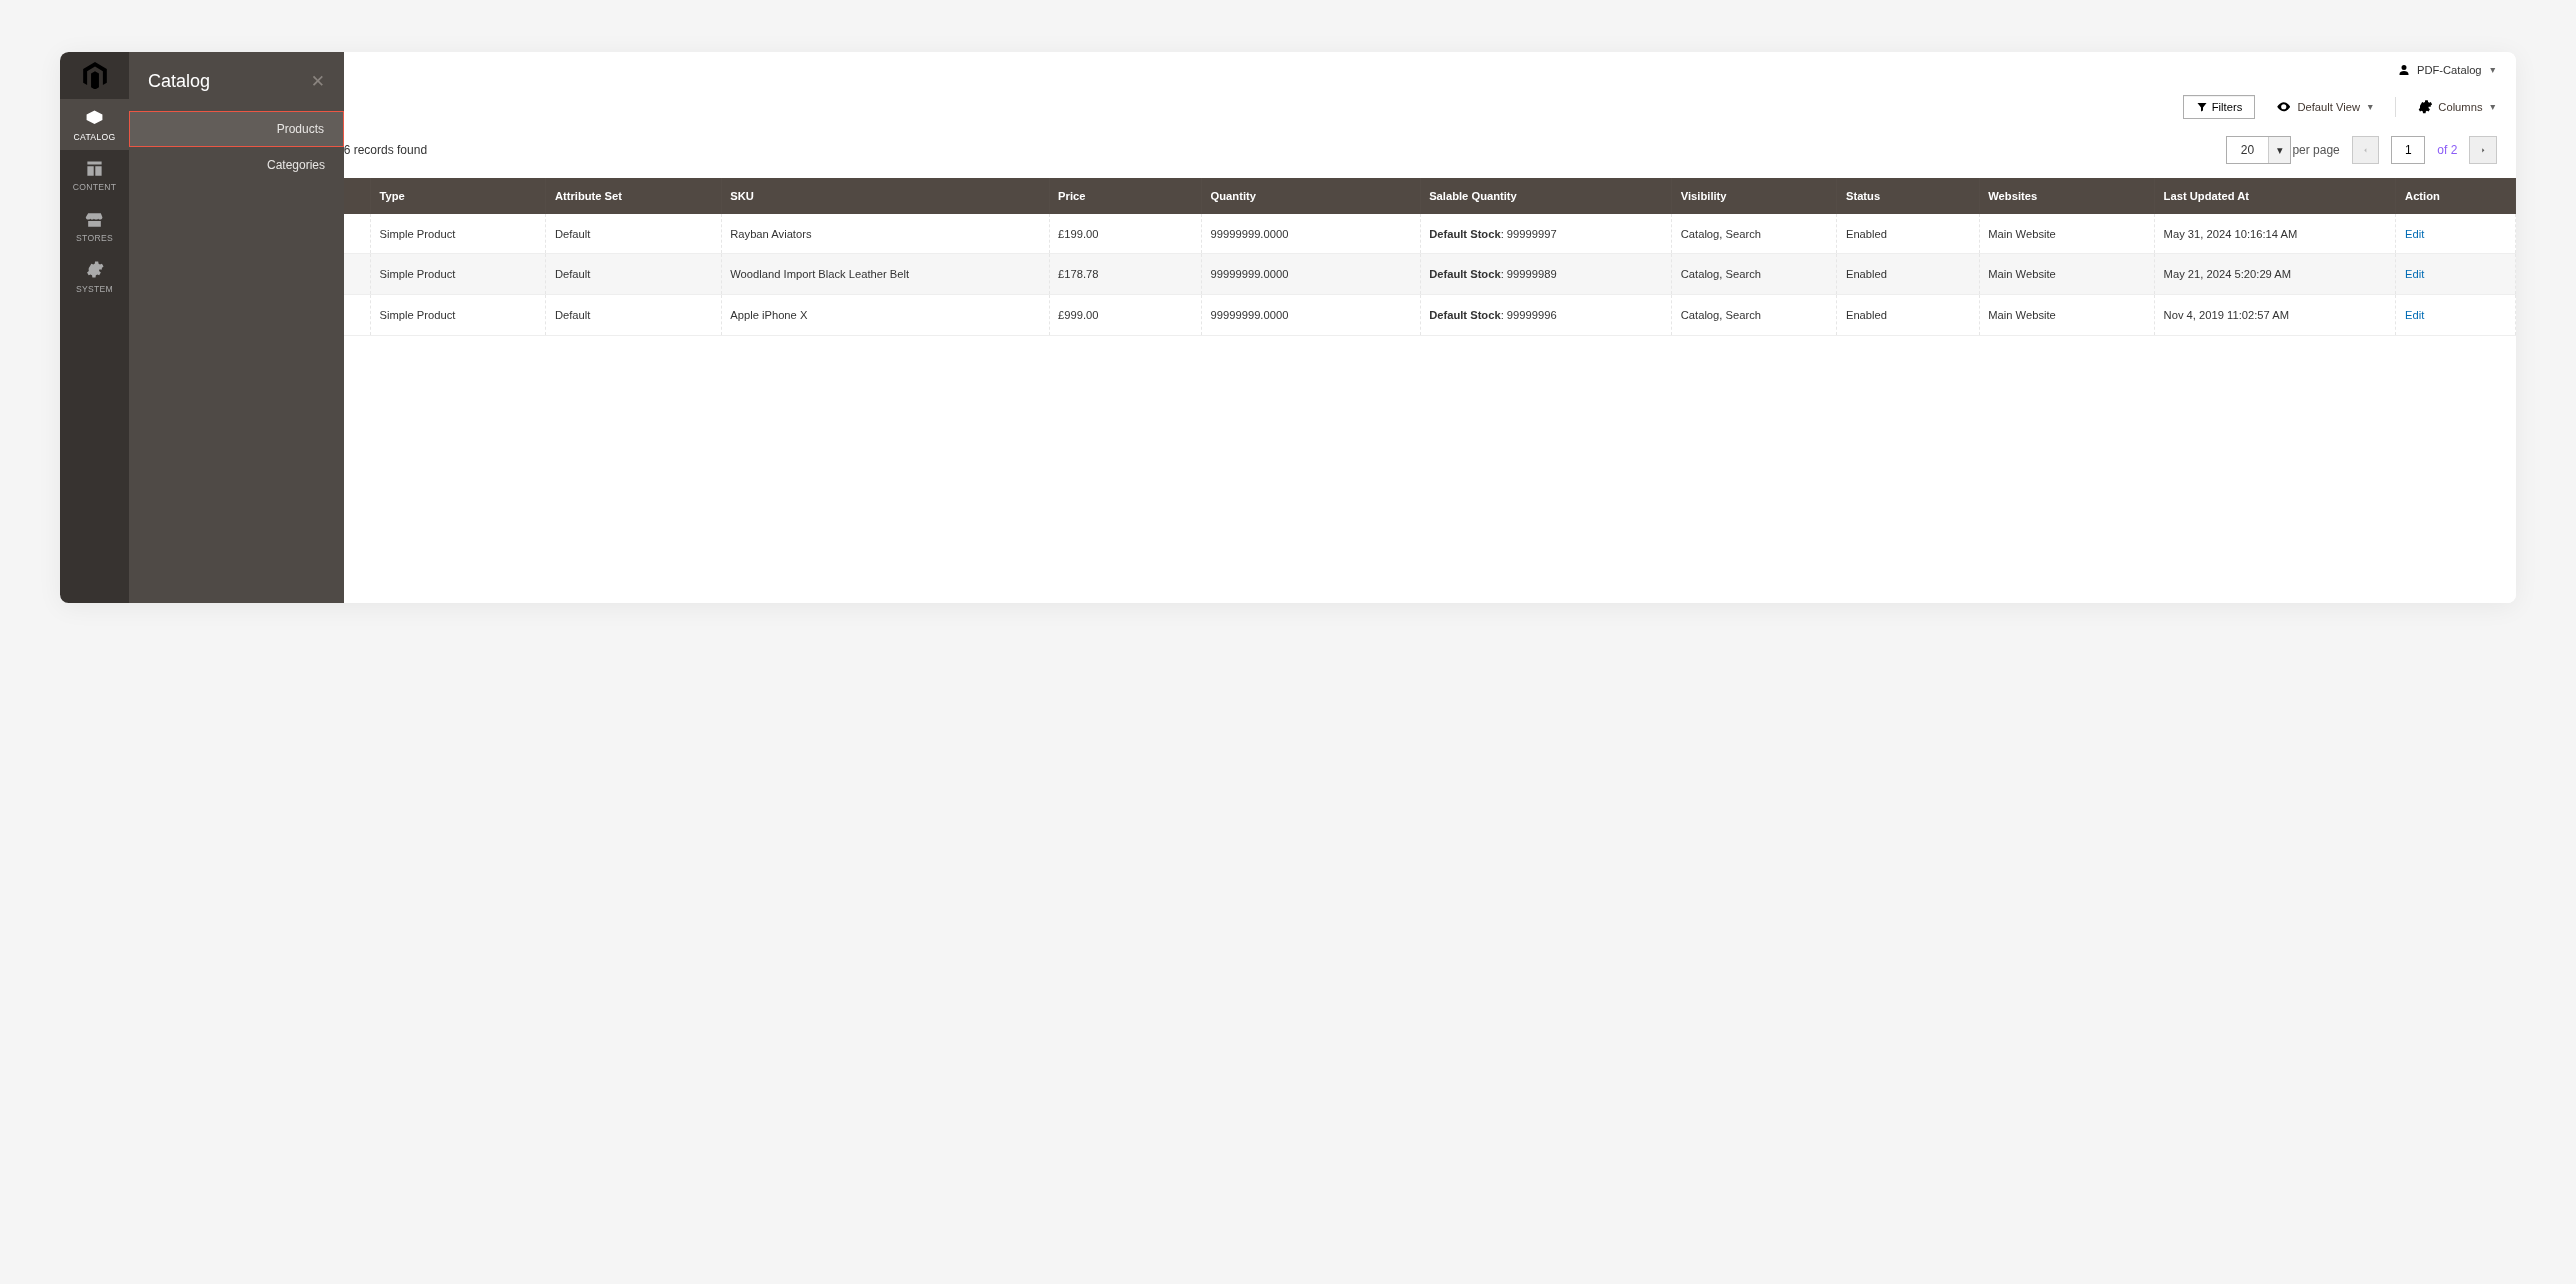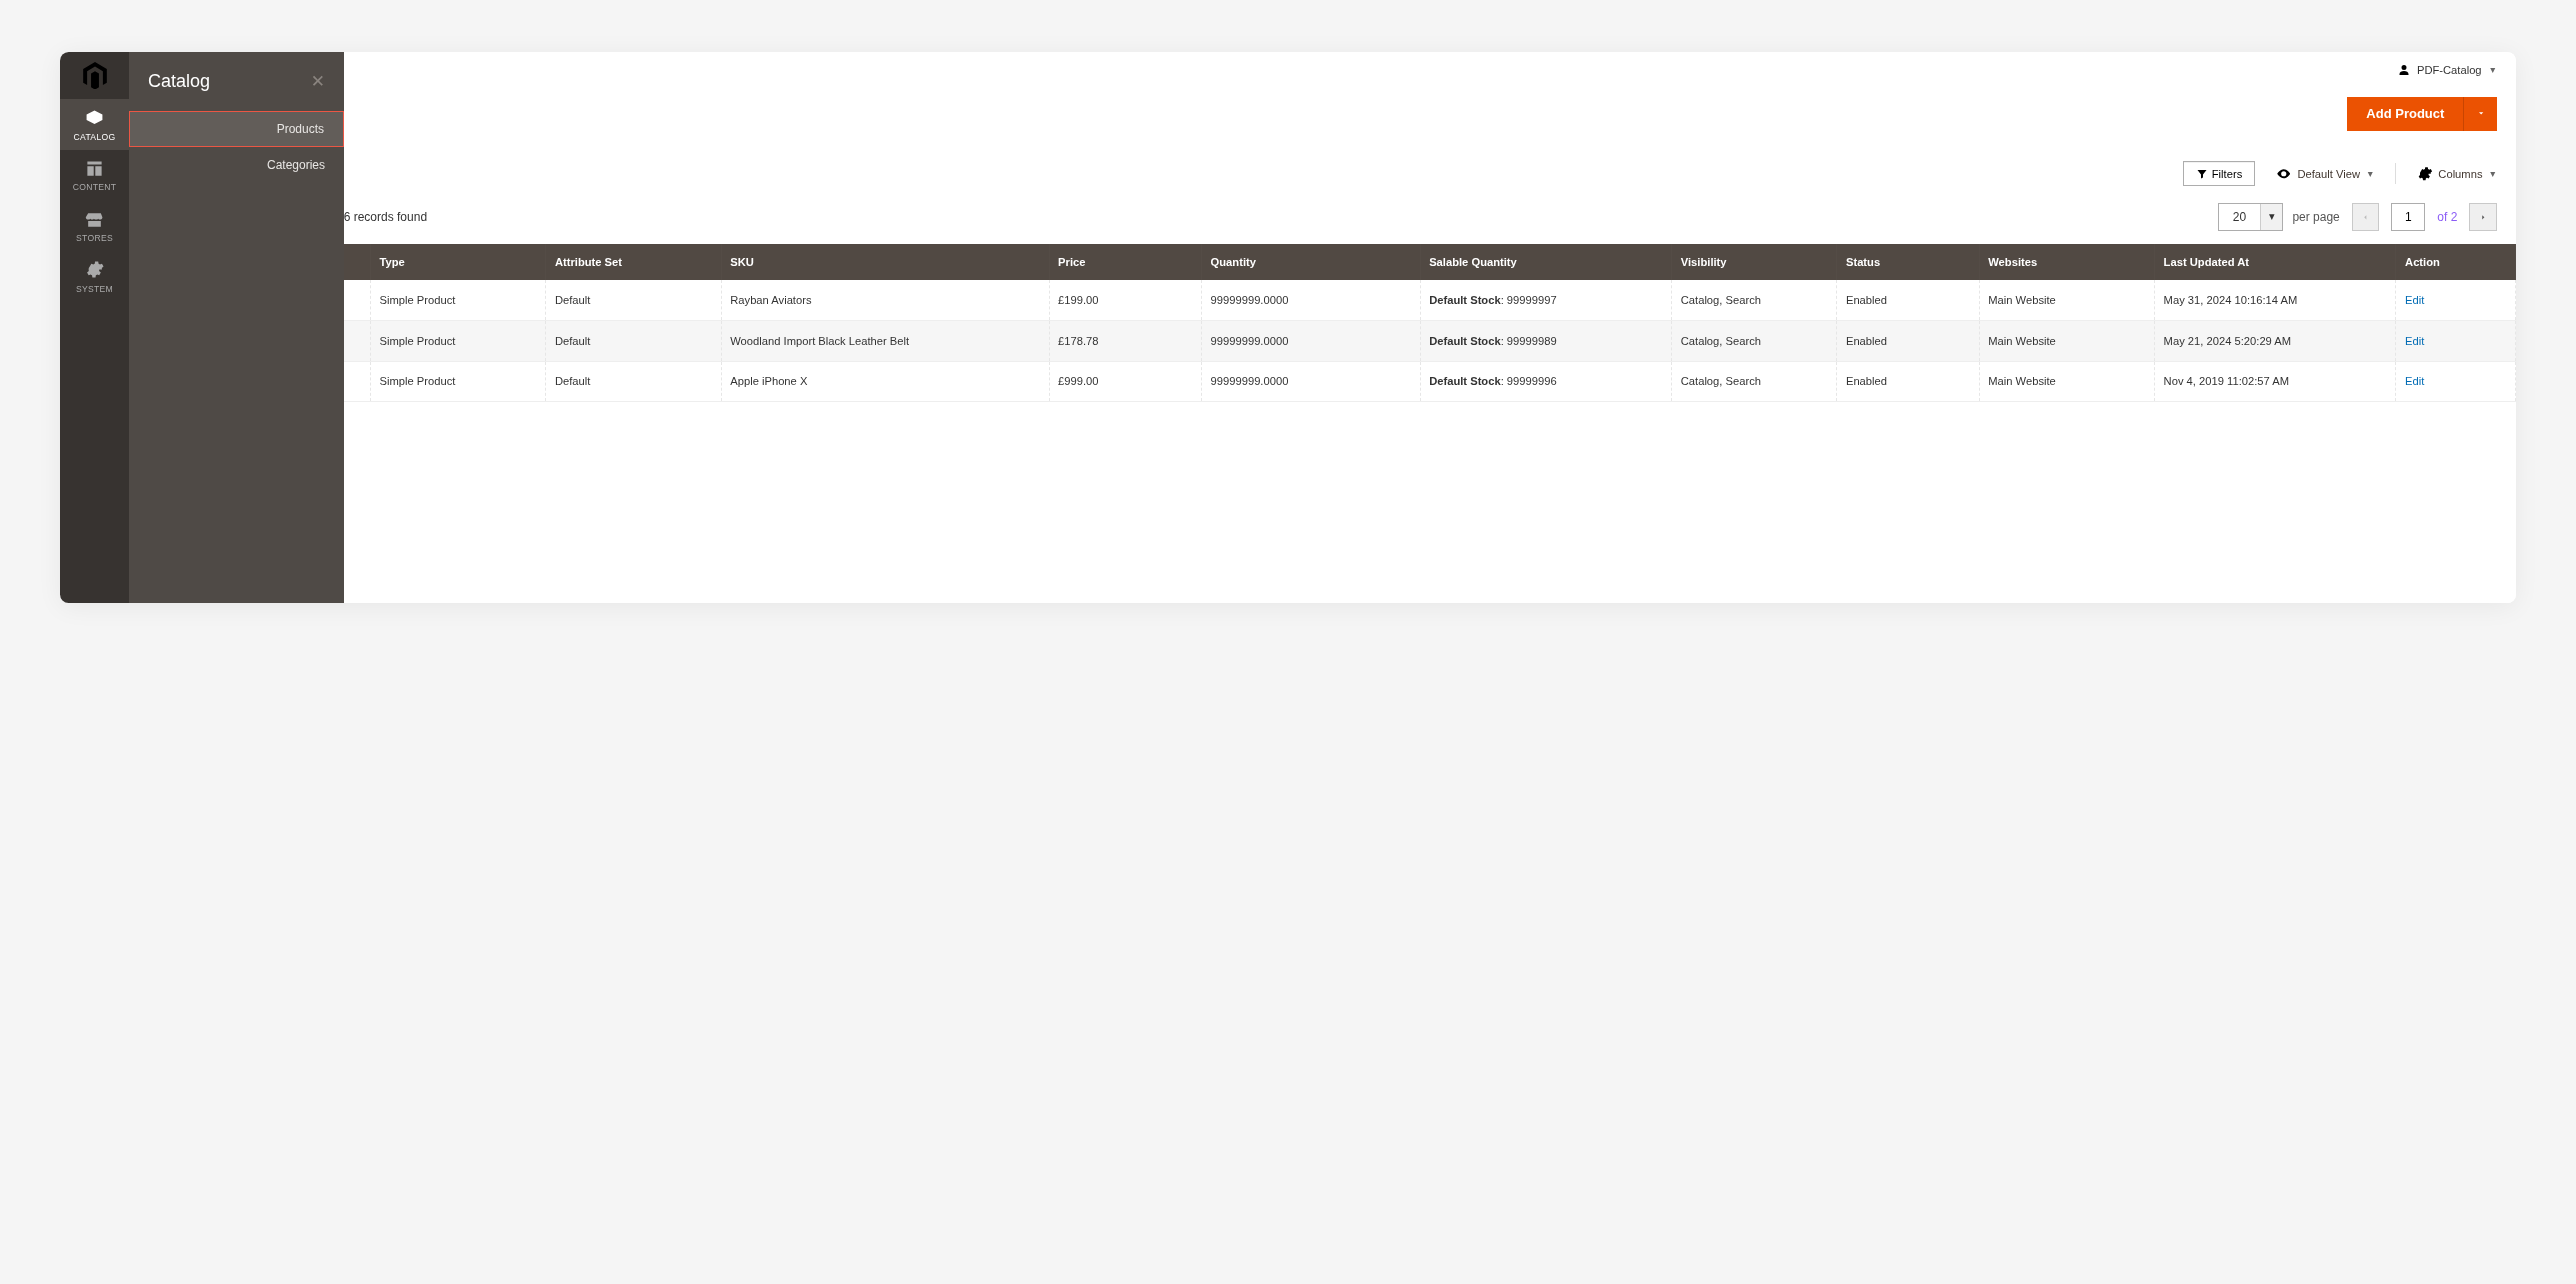--- a/index.html
+++ b/index.html
@@ -157,21 +157,21 @@
     padding: 0 31px 0 8.6px;
     font-size: 12px;
   }
   .search-btn {
     position: absolute; right: 5.2px; top: 50%; transform: translateY(-50%);
     background: none; border: none; cursor: pointer;
   }
   .records-found { font-size: 12px; color: #333; }
 
   .pager { display: flex; align-items: center; gap: 12px; }
-  .page-size { display: flex; align-items: center; gap: 9px; }
+  .page-size { display: flex; align-items: center; gap: 1px; }
   .ps-select {
     display: flex; align-items: stretch;
     border: 0.9px solid #adadad;
     height: 27.6px;
   }
   .ps-val { padding: 0 13.8px; display: flex; align-items: center; font-size: 12px; }
   .ps-drop { background: #f1f1f1; border-left: 0.9px solid #ccc; width: 22.4px; display:flex; align-items:center; justify-content:center; cursor:pointer; }
   .per-page { color: #555; font-size: 12px; }
   .pg-btn {
     width: 27.6px; height: 27.6px;
@@ -283,30 +283,20 @@
 
   <div class="main">
     <div class="top-user">
       <svg class="user-icon" viewBox="0 0 24 24">
           <path d="M12 12a5 5 0 100-10 5 5 0 000 10zm0 2c-5 0-9 2.5-9 6v2h18v-2c0-3.5-4-6-9-6z"></path>
         </svg>
       <span>PDF-Catalog</span>
       <span class="caret">▼</span>
     </div>
 
-    <div class="action-row">
-      <div class="add-btn-group">
-        <button class="add-btn">Add Product</button>
-        <button class="add-btn-drop">
-          <svg width="10.3" height="10.3" viewBox="0 0 24 24" fill="#fff">
-              <path d="M7 10l5 5 5-5z"></path>
-            </svg>
-        </button>
-      </div>
-    </div>
 
     <div class="toolbar">
       <button class="filters-btn">
         <svg width="12" height="12" viewBox="0 0 24 24">
             <path d="M3 4h18l-7 9v6l-4 2v-8L3 4z"></path>
           </svg>
         <span>Filters</span>
       </button>
       <div class="tool-group">
         <svg width="15.5" height="15.5" viewBox="0 0 24 24">

